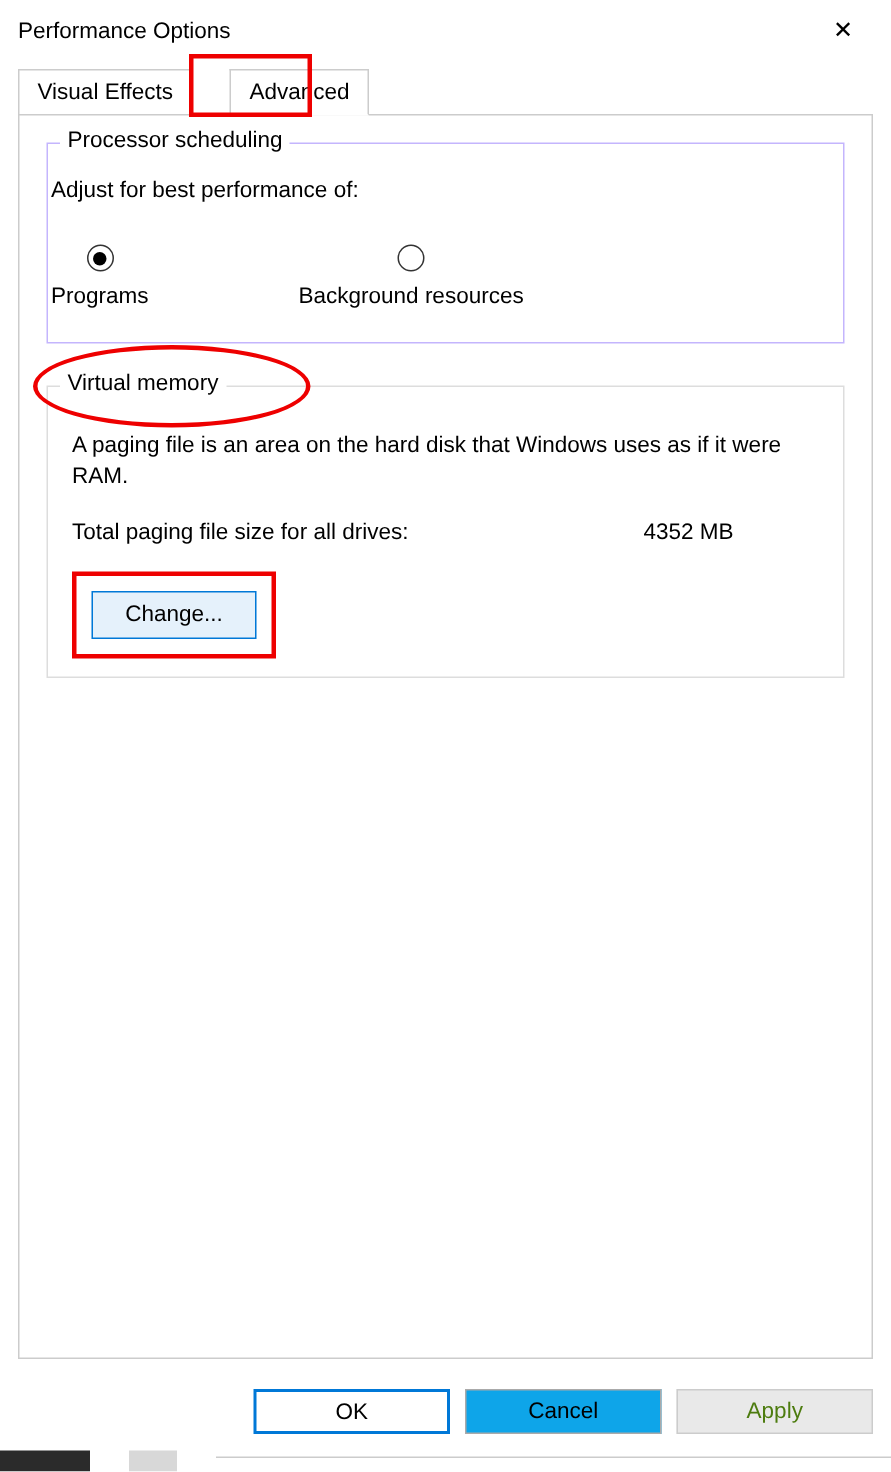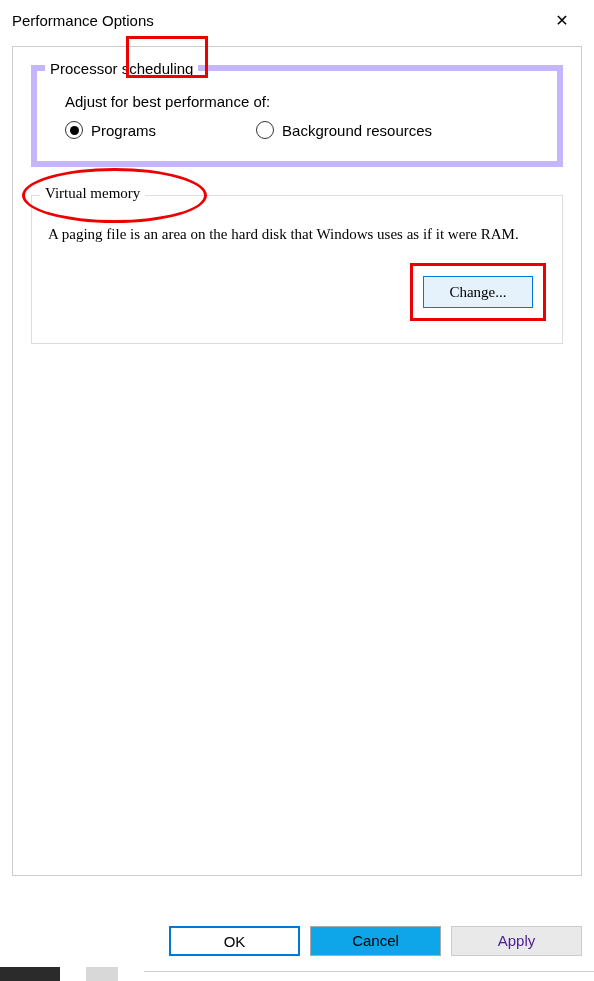--- a/index.html
+++ b/index.html
@@ -68,71 +68,71 @@
       z-index: 5;
     }
     .content-area {
       border: 1px solid #ccc;
       margin: 0 12px;
       height: 830px;
       padding: 18px 18px;
       position: relative;
     }
     .group-box {
-      border: 6px solid #c4b5fd;
+      border: 1px solid #c4b5fd;
       margin-bottom: 28px;
-      padding: 22px 16px 22px 28px;
+      padding: 22px 16px 22px 2px;
       position: relative;
     }
     .group-title {
       position: absolute;
       top: -11px;
       left: 8px;
       background: #fff;
       padding: 0 5px;
       font-size: 15px;
     }
     .group-text {
       font-size: 15px;
       margin-bottom: 30px;
     }
     .adjust-label {
       font-size: 15px;
-      margin-bottom: 11px;
+      margin-bottom: 28px;
     }
     .radio-row {
       display: flex;
       gap: 100px;
     }
     .radio-opt {
       display: flex;
       align-items: center;
       gap: 8px;
       font-size: 15px;
+      flex-direction: column;
     }
     .radio-circle {
       width: 18px;
       height: 18px;
       border: 1.5px solid #333;
       border-radius: 50%;
       display: inline-flex;
       align-items: center;
       justify-content: center;
     }
     .radio-dot {
       width: 9px;
       height: 9px;
       border-radius: 50%;
       background: #000;
     }
     .vm-group {
       border: 1px solid #ddd;
-      padding: 28px 16px 22px 16px;
-      position: relative;
-      font-family: Liberation Serif, serif;
+      padding: 28px 16px 12px 16px;
+      position: relative;
     }
     .vm-title {
       position: absolute;
       top: -11px;
       left: 8px;
       background: #fff;
       padding: 0 5px;
       font-size: 15px;
     }
     .vm-ellipse {
@@ -156,21 +156,21 @@
       font-size: 15px;
       margin-bottom: 18px;
     }
     .paging-label {
       width: 355px;
     }
     .paging-value {
     }
     .change-wrap {
       display: flex;
-      justify-content: flex-end;
+      justify-content: flex-start;
     }
     .change-highlight {
       border: 3px solid #e00;
       padding: 10px;
       display: inline-block;
     }
     .change-btn {
       width: 110px;
       height: 32px;
       background: #e5f1fb;
@@ -199,21 +199,21 @@
       border: 2px solid #0078d7;
       background: #fff;
     }
     .cancel-btn {
       border: 1px solid #aaa;
       background: #0ea5e9;
     }
     .apply-btn {
       border: 1px solid #ccc;
       background: #e9e9e9;
-      color: #4c1d95;
+      color: #4d7c0f;
       cursor: default;
     }
     .bottom-strip {
       position: absolute;
       bottom: 0;
       left: 0;
       height: 14px;
       width: 100%;
       display: flex;
     }
@@ -237,20 +237,22 @@
 <body>
 
 <div class="titlebar">
   <div class="title">Performance Options</div>
   <div class="close-btn">
     <span>✕</span>
   </div>
 </div>
 
 <div class="tab-row">
+  <div class="tab">Visual Effects</div>
+  <div class="tab active">Advanced</div>
   <div class="tab-highlight-advanced"></div>
 </div>
 
 <div class="content-area">
 
   <div class="group-box">
     <div class="group-title">Processor scheduling</div>
     <div class="adjust-label">Adjust for best performance of:</div>
     <div class="radio-row">
       <label class="radio-opt">
@@ -263,20 +265,24 @@
         <span class="radio-circle"></span>
         <span>Background resources</span>
       </label>
     </div>
   </div>
 
   <div class="vm-group">
     <div class="vm-title">Virtual memory</div>
     <div class="vm-ellipse"></div>
     <div class="paging-desc">A paging file is an area on the hard disk that Windows uses as if it were RAM.</div>
+    <div class="paging-row">
+      <div class="paging-label">Total paging file size for all drives:</div>
+      <div class="paging-value">4352 MB</div>
+    </div>
     <div class="change-wrap">
       <div class="change-highlight">
         <div class="change-btn">Change...</div>
       </div>
     </div>
   </div>
 
 </div>
 
 <div class="button-row">

